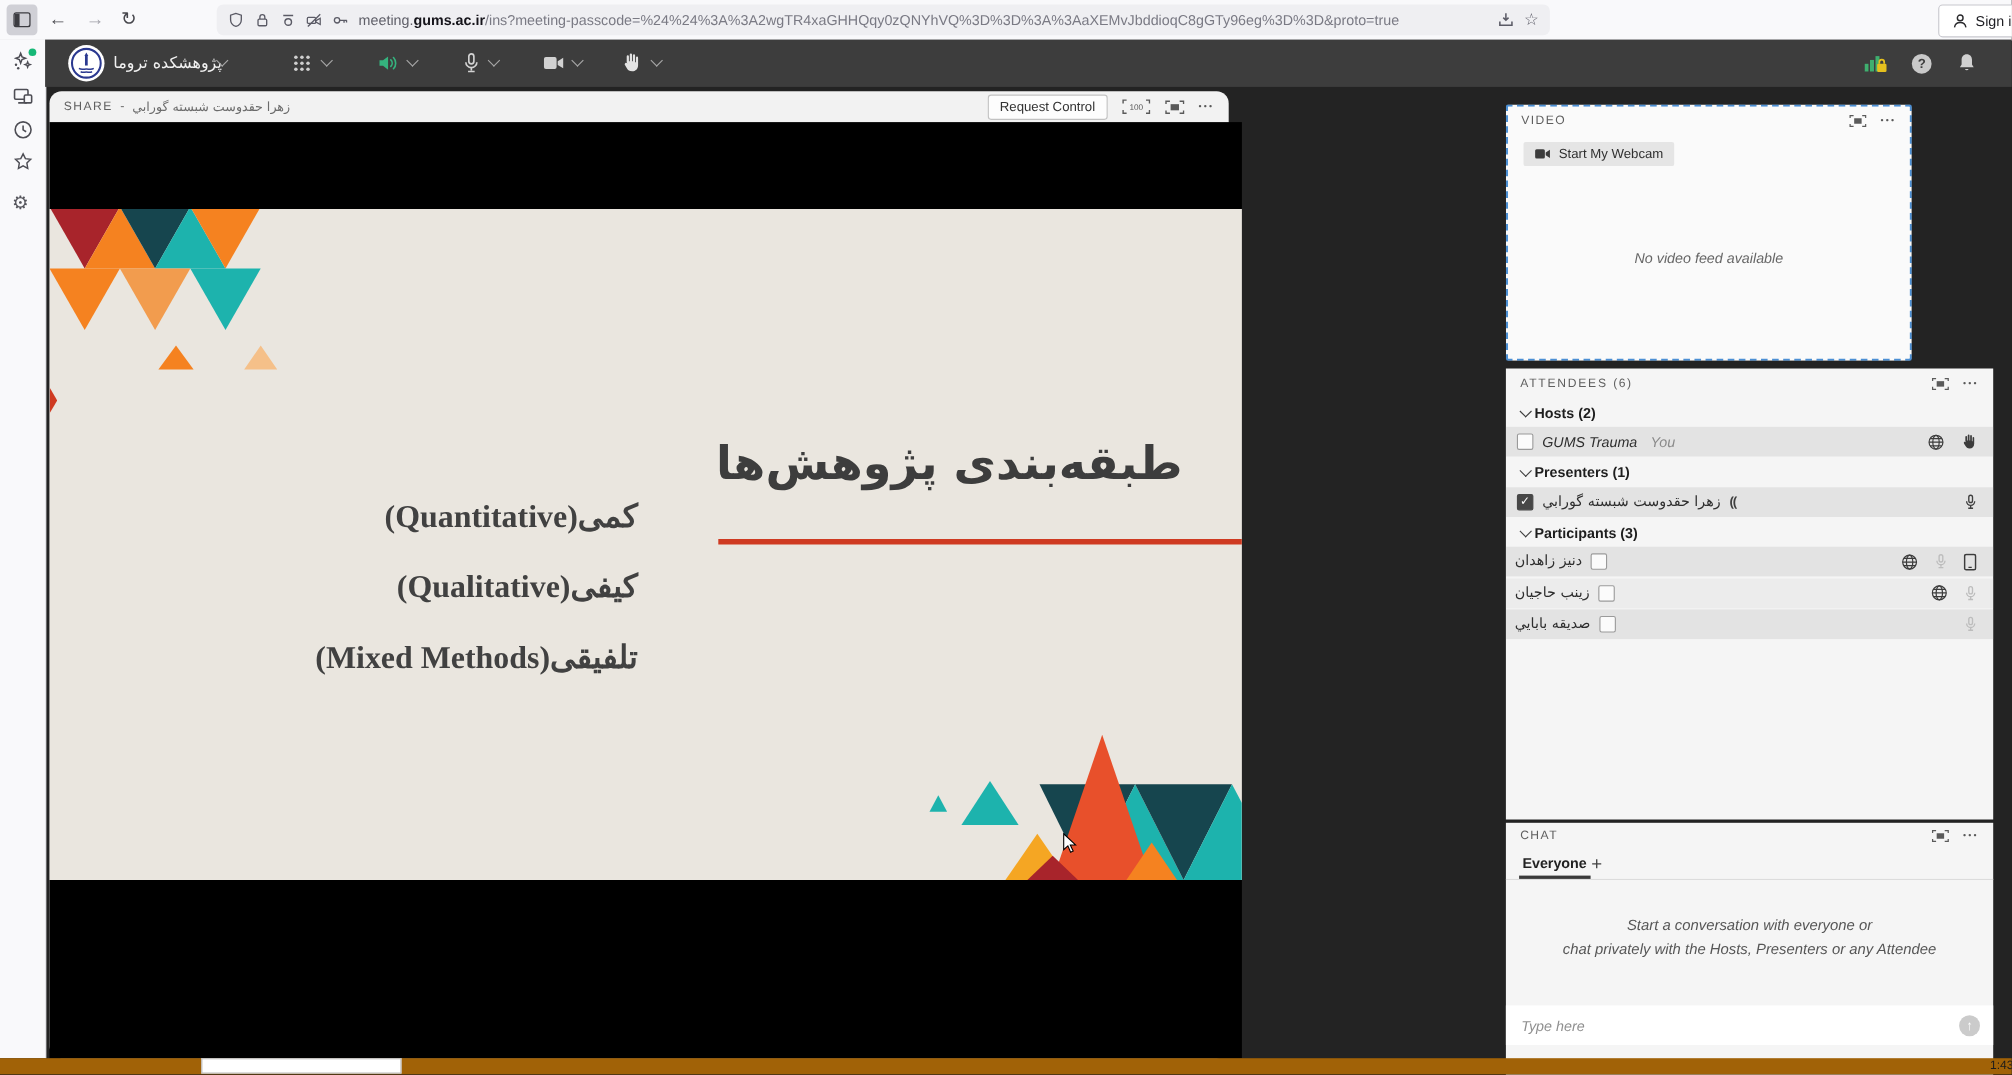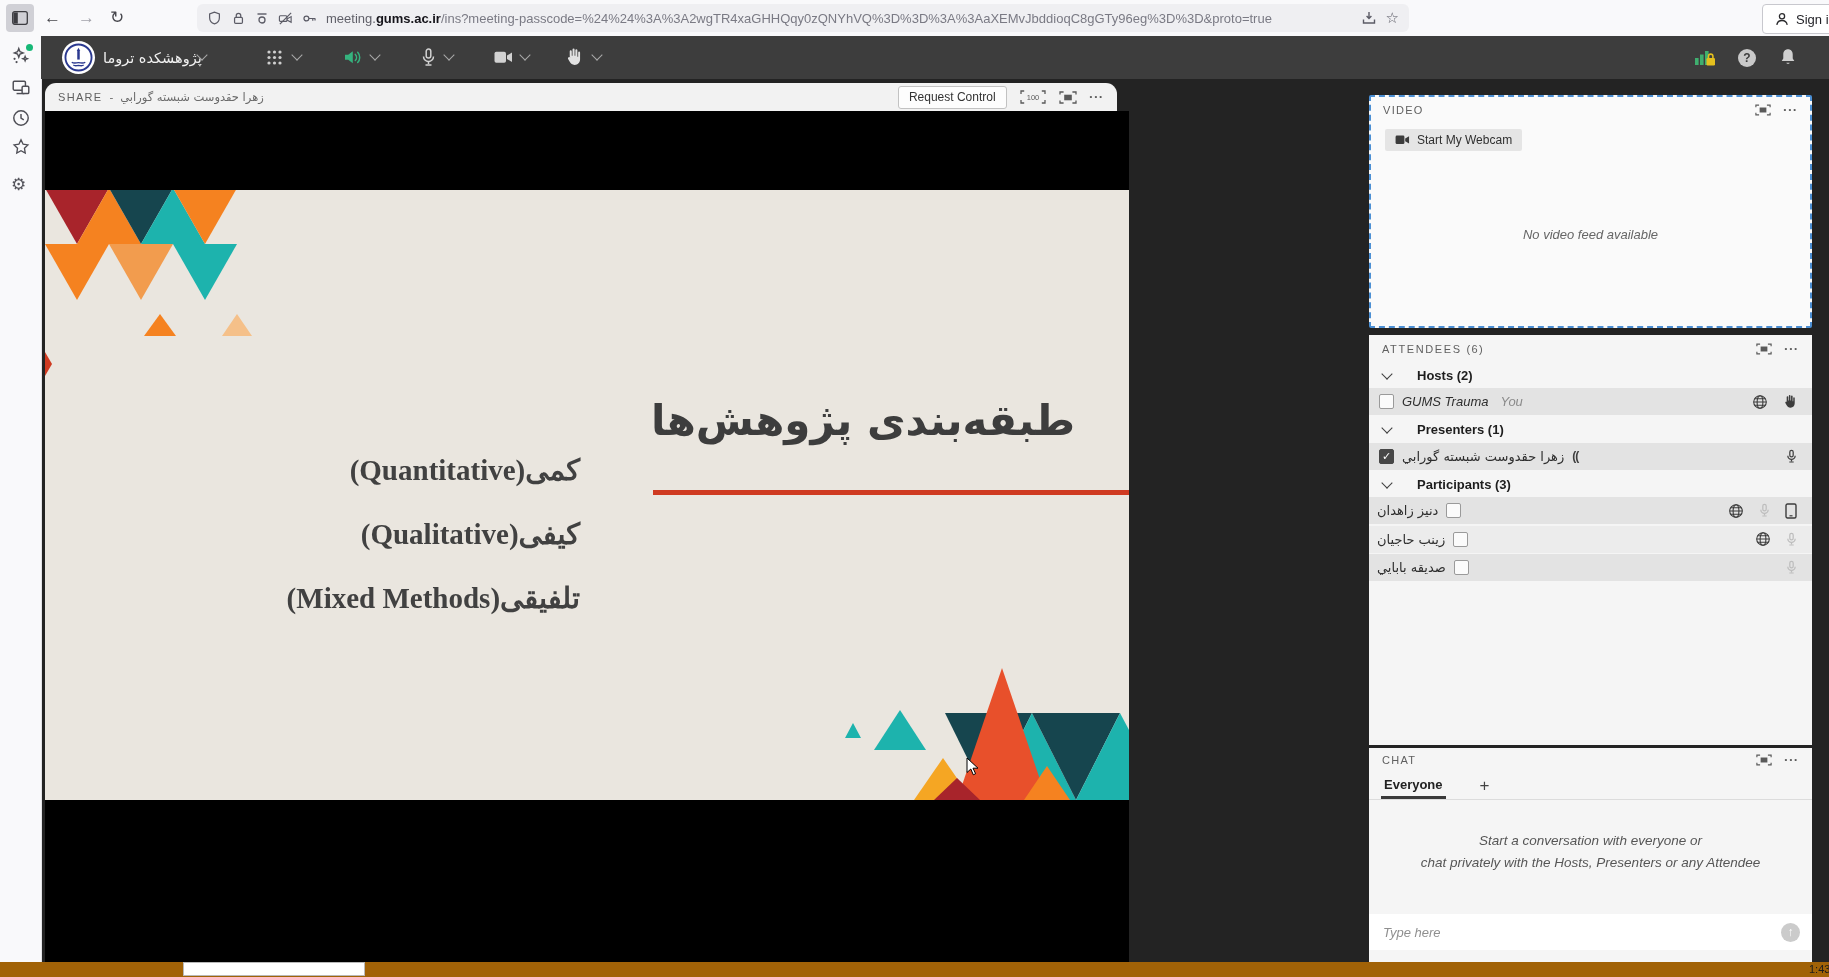--- a/index.html
+++ b/index.html
@@ -55,49 +55,49 @@
   #slide-title{right:54px;top:206px;font-size:42px;font-weight:bold;color:#3d3d3d;direction:rtl;
                font-family:"DejaVu Sans","Liberation Sans",sans-serif;}
   #red-line{right:0;top:300px;width:476px;height:4.5px;background:#cf3a21;}
   #slide-bullets{right:549px;top:248px;text-align:right;direction:rtl;}
   .bullet{font-size:29px;font-weight:bold;color:#414141;line-height:64px;white-space:nowrap;
           font-family:"Liberation Serif","DejaVu Serif",serif;}
   #red-sliver{left:0;top:162px;width:7px;height:24px;background:#cf3a21;
               clip-path:polygon(0 0,100% 50%,0 100%);}
 
   
-  #video-pod{left:1369px;top:95px;width:443px;height:233px;background:#fafafa;
+  #video-pod{left:1369px;top:95px;width:369px;height:233px;background:#fafafa;
              border:2px dashed #4b8fd4;box-sizing:border-box;border-radius:2px;}
   #video-header{height:26px;display:flex;align-items:center;padding:0 12px;box-sizing:border-box;}
   #start-webcam{left:14px;top:32px;height:22px;padding:0 10px;background:#e5e5e5;border-radius:2px;
                 display:flex;align-items:center;gap:7px;font-size:12px;color:#2f2f2f;}
   #no-video{left:0;top:130px;width:100%;text-align:center;font-style:italic;font-size:13px;color:#666;}
 
   
   #attendees-pod{left:1369px;top:335px;width:443px;height:410px;background:#f5f5f5;overflow:hidden;}
   #attendees-header{height:27px;display:flex;align-items:center;padding:0 13px;box-sizing:border-box;gap:5px;}
-  .section-h{height:26px;display:flex;align-items:center;gap:26px;padding-left:14px;
+  .section-h{height:26px;display:flex;align-items:center;gap:4px;padding-left:14px;
              font-size:13px;font-weight:bold;color:#1e1e1e;}
   .sec-chev{width:7px;height:7px;border-right:1.8px solid #3e3e3e;border-bottom:1.8px solid #3e3e3e;
             transform:rotate(45deg);margin-top:-3px;}
   .att-row{height:27px;margin-bottom:1.5px;background:#e3e3e3;display:flex;align-items:center;
            padding:0 15px 0 10px;box-sizing:border-box;gap:8px;font-size:13px;color:#2e2e2e;}
   .att-row.alt{background:#ececec;}
   .cb{width:13px;height:13px;border:1.5px solid #9a9a9a;border-radius:2px;background:#fbfbfb;flex:none;box-sizing:content-box;}
   .cb.checked{background:#474747;border-color:#474747;color:#fff;font-size:11px;line-height:13px;text-align:center;}
   .row-icons{margin-left:auto;display:flex;align-items:center;gap:15px;}
   .italic{font-style:italic;}
   .you-sfx{color:#8a8a8a;font-style:italic;margin-left:4px;}
   .rtl-name{direction:rtl;font-family:"DejaVu Sans","Liberation Sans",sans-serif;}
   .waves{font-size:12px;font-weight:bold;color:#3f3f3f;letter-spacing:-1px;}
 
   
   #chat-pod{left:1369px;top:748px;width:443px;height:262px;background:#f5f5f5;}
   #chat-header{height:24px;display:flex;align-items:center;padding:0 13px;box-sizing:border-box;}
-  #chat-tabs{height:27px;border-bottom:1px solid #dcdcdc;display:flex;align-items:flex-end;padding:0 12px;gap:34px;}
+  #chat-tabs{height:27px;border-bottom:1px solid #dcdcdc;display:flex;align-items:flex-end;padding:0 12px;gap:1px;}
   #tab-everyone{font-size:13px;font-weight:bold;color:#222;border-bottom:3px solid #3a3a3a;padding:0 3px 4px;}
   #add-tab{font-size:17px;color:#444;padding-bottom:3px;}
   #chat-empty{left:0;top:82px;width:100%;text-align:center;font-style:italic;font-size:13.5px;color:#565656;line-height:22px;}
   #chat-inputbar{left:0;top:166px;width:443px;height:36px;background:#fff;display:flex;align-items:center;
                  padding:0 12px;box-sizing:border-box;}
   #chat-input{border:none;outline:none;flex:1;font-size:13px;font-style:italic;color:#444;background:transparent;
               font-family:"Liberation Sans",sans-serif;}
   #chat-input::placeholder{color:#8f8f8f;font-style:italic;}
   #send-btn{width:19px;height:19px;border-radius:50%;background:#cbcbcb;color:#fff;font-size:12px;
             display:flex;align-items:center;justify-content:center;font-weight:bold;}

